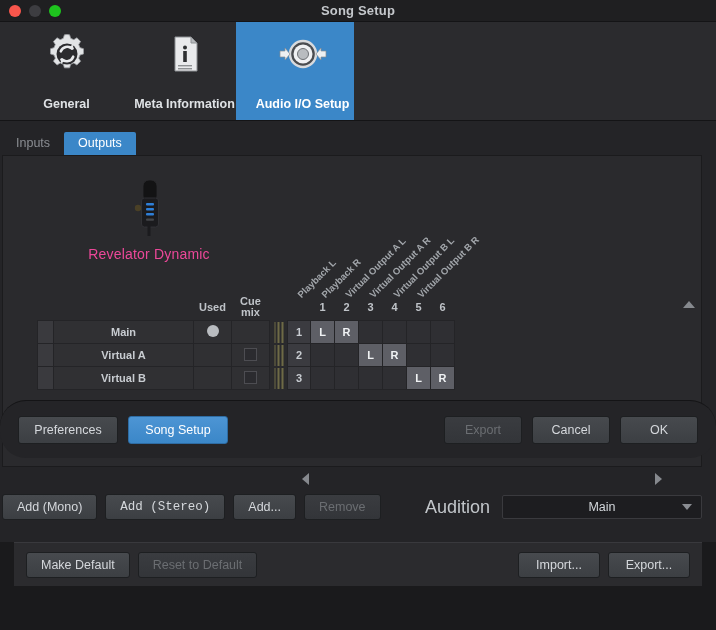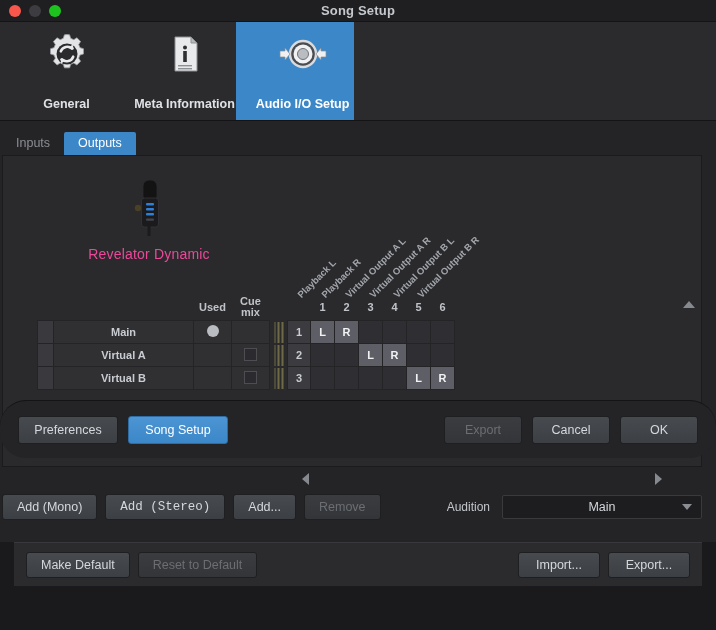--- a/index.html
+++ b/index.html
@@ -289,21 +289,21 @@
     font-family: "Liberation Sans", sans-serif;
   }
   .btn.disabled { color: #6b6e72; background: linear-gradient(#3a3c40, #333539); }
   .btn.accent {
     background: linear-gradient(#4d95d4, #3b87c8);
     border: 1px solid #2e6ca3;
     color: #ffffff;
   }
   .gap { flex: 1; }
 
-  .audition-label { font-size: 12px; color: #c2c6ca; margin-right: 12px; }
+  .audition-label { font-size: 18px; color: #c2c6ca; margin-right: 12px; }
   .combo {
     width: 200px;
     height: 24px;
     background: #1d1d20;
     border: 1px solid #3a3a3e;
     border-radius: 2px;
     position: relative;
     display: flex;
     align-items: center;
     justify-content: center;

